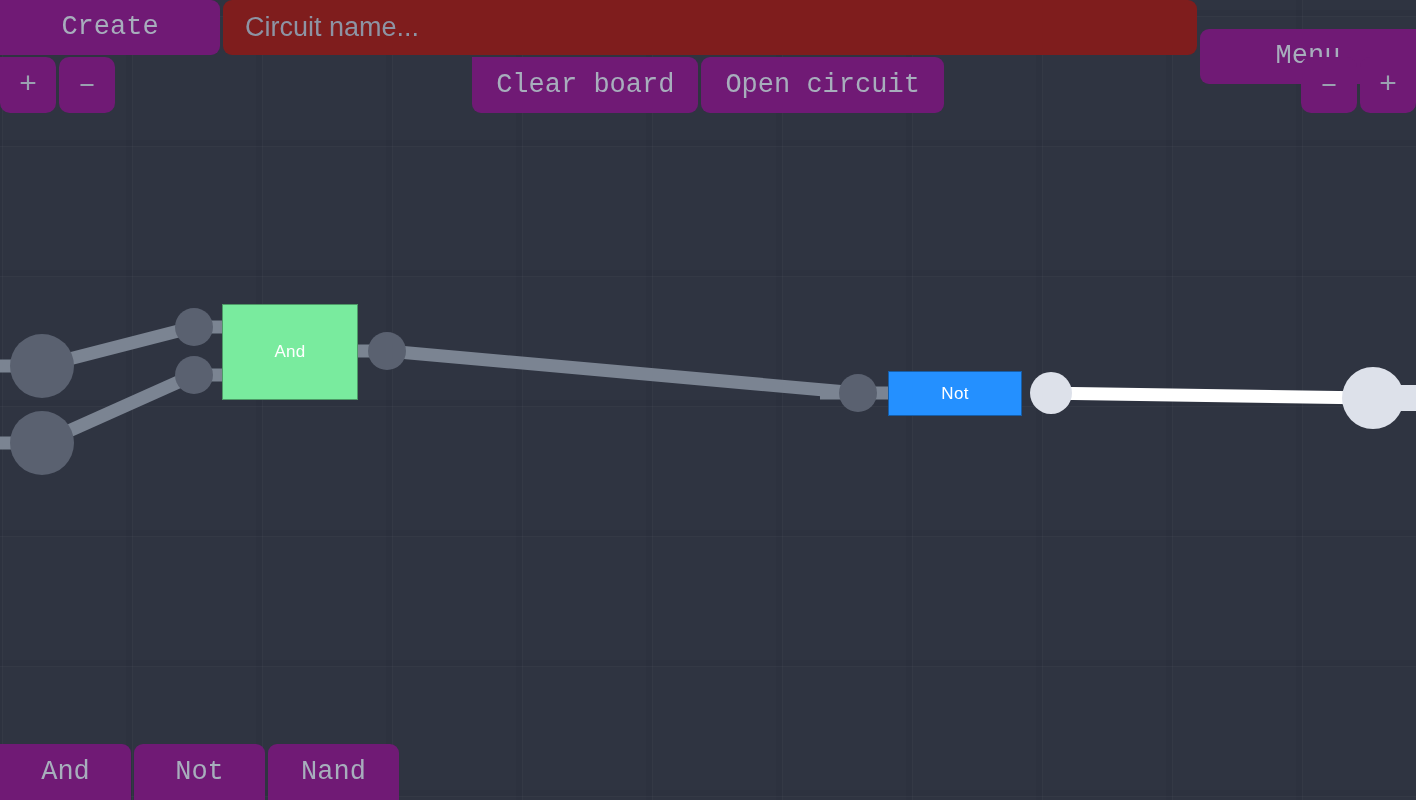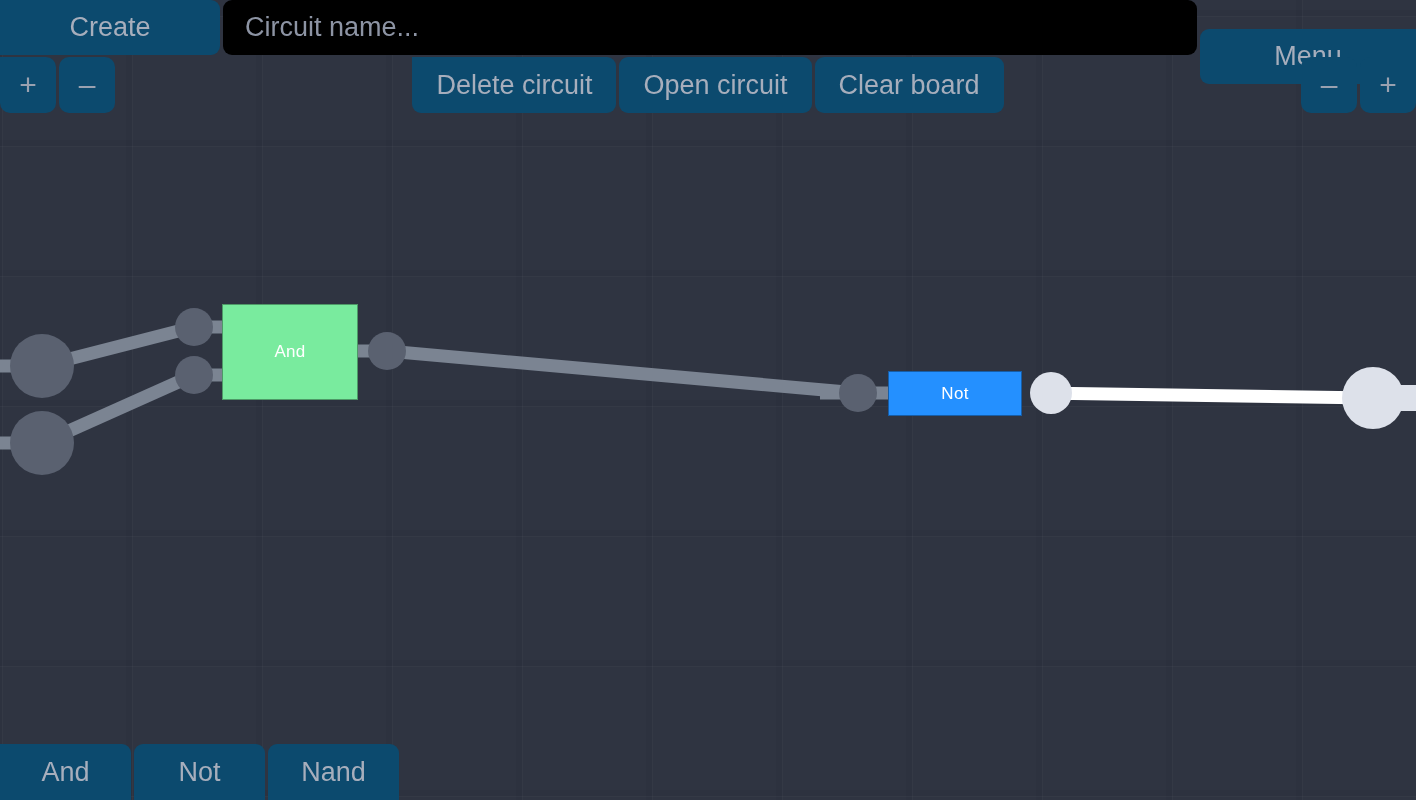--- a/index.html
+++ b/index.html
@@ -71,25 +71,25 @@
     left: 0;
     width: 1416px;
     display: flex;
     align-items: flex-start;
   }
   #topbar    { top: 0;  height: 56px; }
   #secondbar { top: 57px; height: 56px; }
   #bottombar { bottom: 0; height: 60px; align-items: flex-end; }
 
   .btn {
-    background: #0c4a6e;
+    background: #701a75;
     color: #a7aebc;
     border: none;
     border-radius: 9px;
-    font-family: Liberation Sans, sans-serif;
+    font-family: Liberation Mono, monospace;
     font-size: 25px;
     font-weight: 300;
     line-height: 1;
     display: flex;
     align-items: center;
     justify-content: center;
     cursor: pointer;
     user-select: none;
     height: 54px;
     padding: 0 22px;
@@ -97,21 +97,21 @@
   }
   .btn:first-child { border-top-left-radius: 0; }
 
   #createBtn { width: 220px; height: 55px; border-radius: 0 9px 9px 0; font-size: 27px; }
 
   #nameInput {
     flex: 0 0 auto;
     width: 974px;
     height: 55px;
     margin-left: 3px;
-    background: #000000;
+    background: #7f1d1d;
     border: none;
     outline: none;
     border-radius: 9px;
     color: #c7cdd8;
     font-family: "Liberation Sans", sans-serif;
     font-size: 27px;
     font-weight: 300;
     padding: 0 22px;
   }
   #nameInput::placeholder { color: #8d94a4; opacity: 1; }
@@ -196,23 +196,22 @@
     <button class="btn" id="menuBtn">Menu</button>
   </div>
 
   <div class="bar" id="secondbar">
     <button class="btn zoombtn" style="border-radius:0 10px 10px 10px;">+</button>
     <button class="btn zoombtn" style="margin-left:3px;">–</button>
 
     <div class="spacer"></div>
 
     <div class="mid">
-      <button class="btn">Delete circuit</button>
+      <button class="btn">Clear board</button>
       <button class="btn">Open circuit</button>
-      <button class="btn">Clear board</button>
     </div>
 
     <div class="spacer"></div>
 
     <button class="btn zoombtn">–</button>
     <button class="btn zoombtn" style="margin-left:3px; border-radius:10px 0 10px 10px;">+</button>
   </div>
 
   <div class="bar" id="bottombar">
     <button class="btn" style="border-radius:0 9px 0 0;">And</button>

